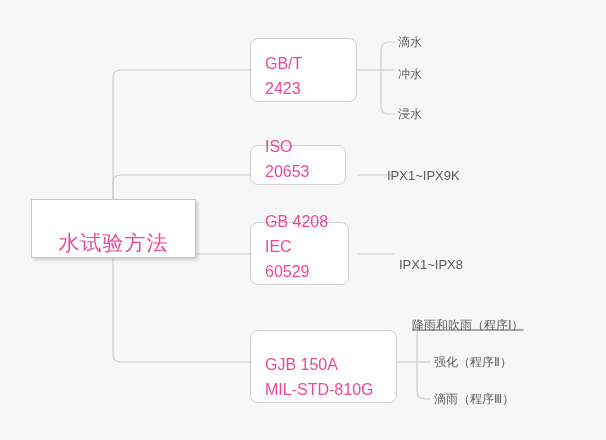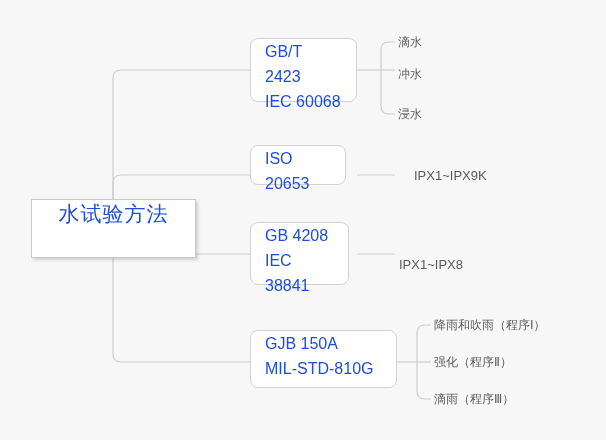--- a/index.html
+++ b/index.html
@@ -24,24 +24,24 @@
     top: 0;
     width: 606px;
     height: 440px;
     pointer-events: none;
   }
   .node {
     position: absolute;
     box-sizing: border-box;
     display: flex;
     flex-direction: column;
-    justify-content: flex-start;
+    justify-content: flex-end;
     background: #ffffff;
     border: 1px solid #d2d2d2;
-    color: #1d4ed8;
+    color: #ec4899;
   }
   .node-root {
     left: 31px;
     top: 199px;
     width: 165px;
     height: 59px;
     border: 1px solid #c9c9c9;
     box-shadow: 2px 2px 3px rgba(0,0,0,0.16);
     align-items: center;
     font-size: 21px;
@@ -50,21 +50,21 @@
   .node-branch {
     left: 250px;
     border-radius: 8px;
     padding: 0 14px;
     font-size: 16px;
     line-height: 25px;
   }
   .node-b1 { top: 38px;  width: 107px; height: 64px; }
   .node-b2 { top: 145px; width: 96px; height: 40px; }
   .node-b3 { top: 222px; width: 99px; height: 63px; }
-  .node-b4 { top: 330px; width: 147px; height: 58px; }
+  .node-b4 { top: 330px; width: 147px; height: 73px; }
   .leaf {
     position: absolute;
     color: #5a5a5a;
     font-size: 13px;
     white-space: nowrap;
     transform: translateY(-50%);
   }
   .leaf-cn { font-size: 12px; }
 </style>
 </head>
@@ -97,38 +97,37 @@
       <path d="M417,362 L417,391 Q417,399 425,399 L431,399"></path>
     </g>
   </svg>
 
   <div class="node node-root">
     <span>水试验方法</span>
   </div>
 
   <div class="node node-branch node-b1">
     <span>GB/T 2423</span>
-    <span>IEC 60068</span>
   </div>
   <div class="leaf leaf-cn" style="left:398px; top:42px;">滴水</div>
   <div class="leaf leaf-cn" style="left:398px; top:74px;">冲水</div>
   <div class="leaf leaf-cn" style="left:398px; top:114px;">浸水</div>
 
   <div class="node node-branch node-b2">
     <span>ISO 20653</span>
   </div>
-  <div class="leaf" style="left:414px; top:175px;">IPX1~IPX9K</div>
+  <div class="leaf" style="left:387px; top:175px;">IPX1~IPX9K</div>
 
   <div class="node node-branch node-b3">
     <span>GB 4208</span>
-    <span>IEC 38841</span>
+    <span>IEC 60529</span>
   </div>
   <div class="leaf" style="left:399px; top:264px;">IPX1~IPX8</div>
 
   <div class="node node-branch node-b4">
     <span>GJB 150A</span>
     <span>MIL-STD-810G</span>
   </div>
-  <div class="leaf leaf-cn" style="left:434px; top:325px;">降雨和吹雨（程序Ⅰ）</div>
+  <div class="leaf leaf-cn" style="left:412px; top:325px;text-decoration:underline;">降雨和吹雨（程序Ⅰ）</div>
   <div class="leaf leaf-cn" style="left:434px; top:399px;">滴雨（程序Ⅲ）</div>
   <div class="leaf leaf-cn" style="left:434px; top:362px;">强化（程序Ⅱ）</div>
 
 </div>
 
 </body></html>

